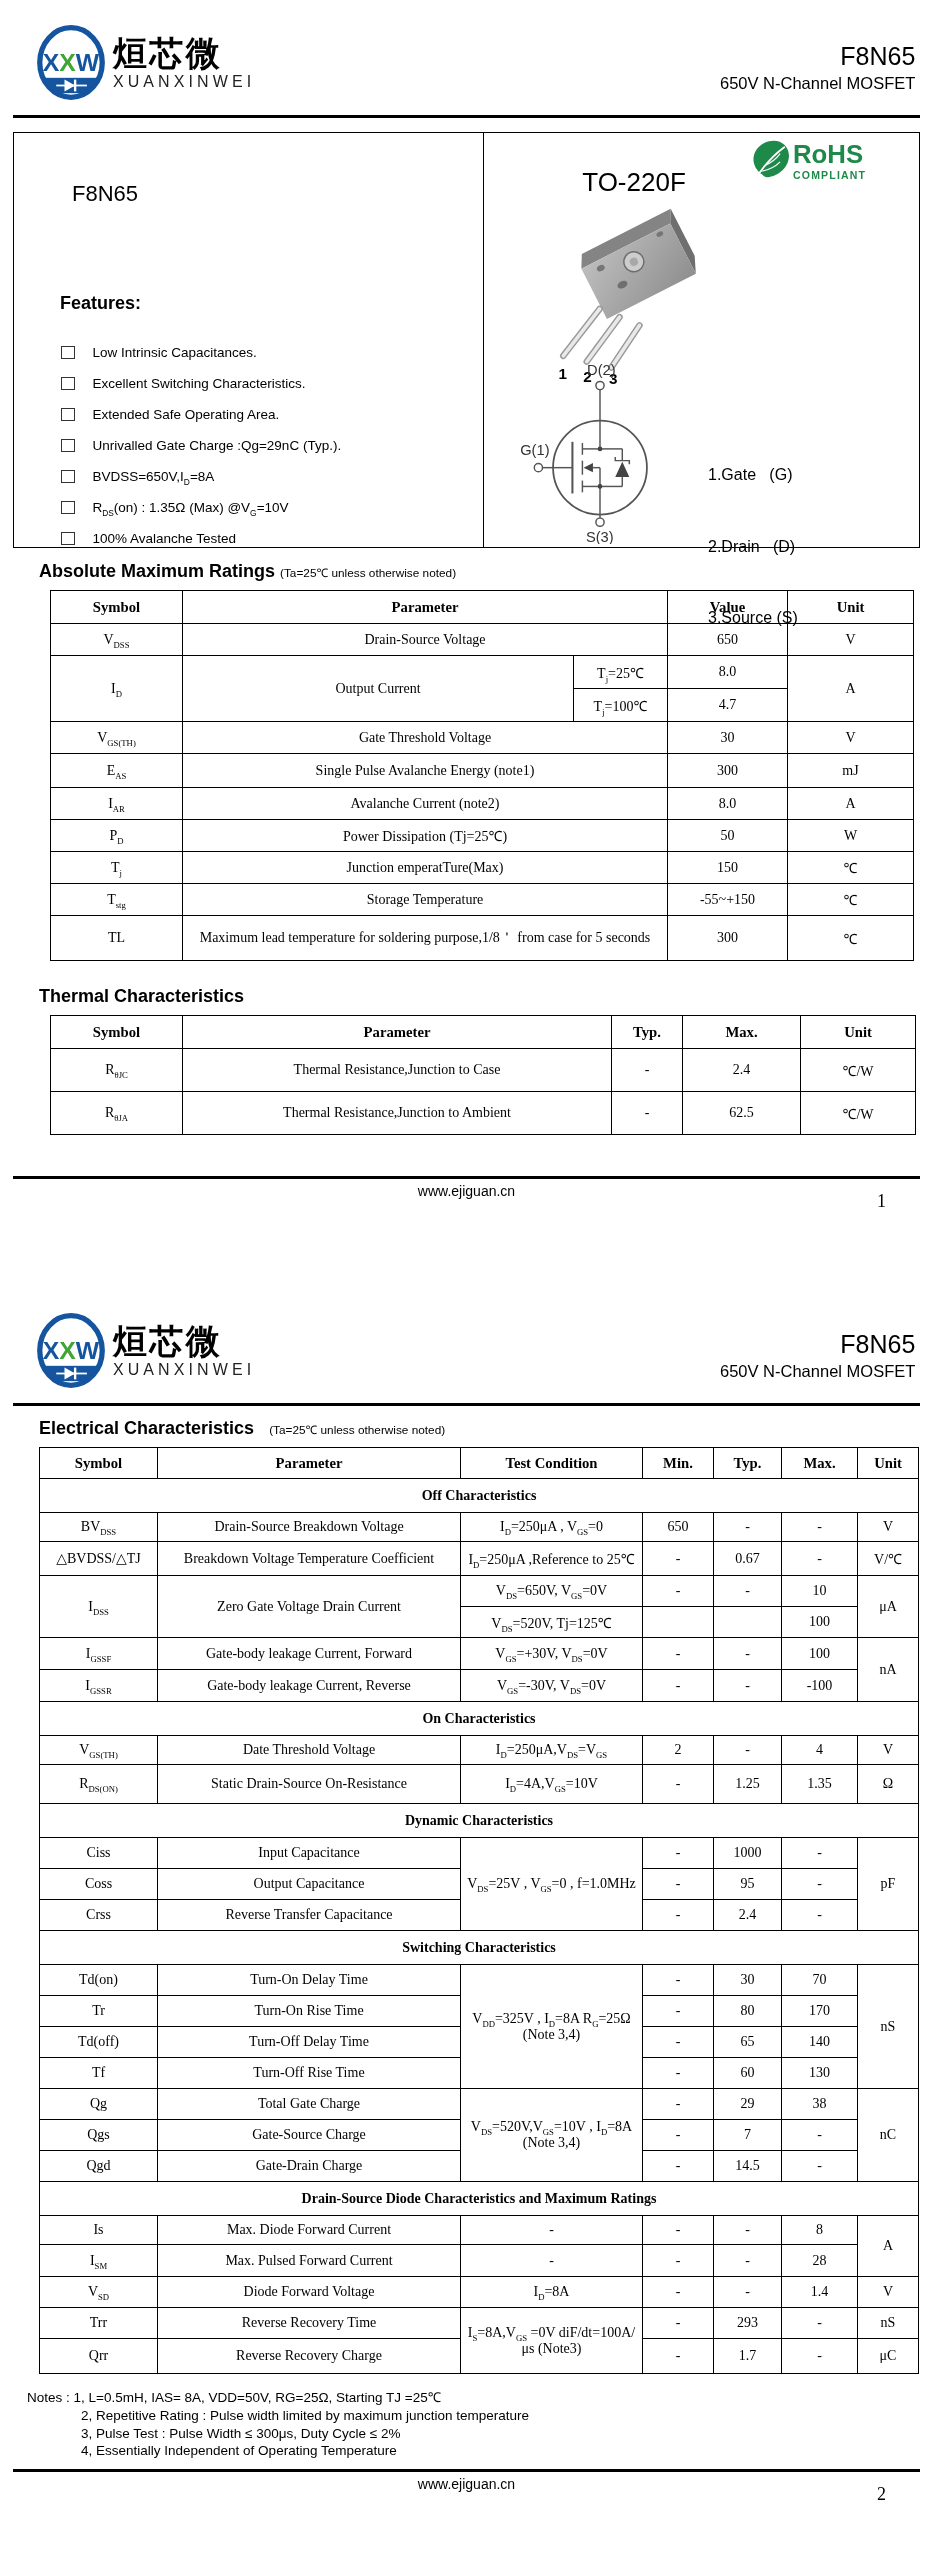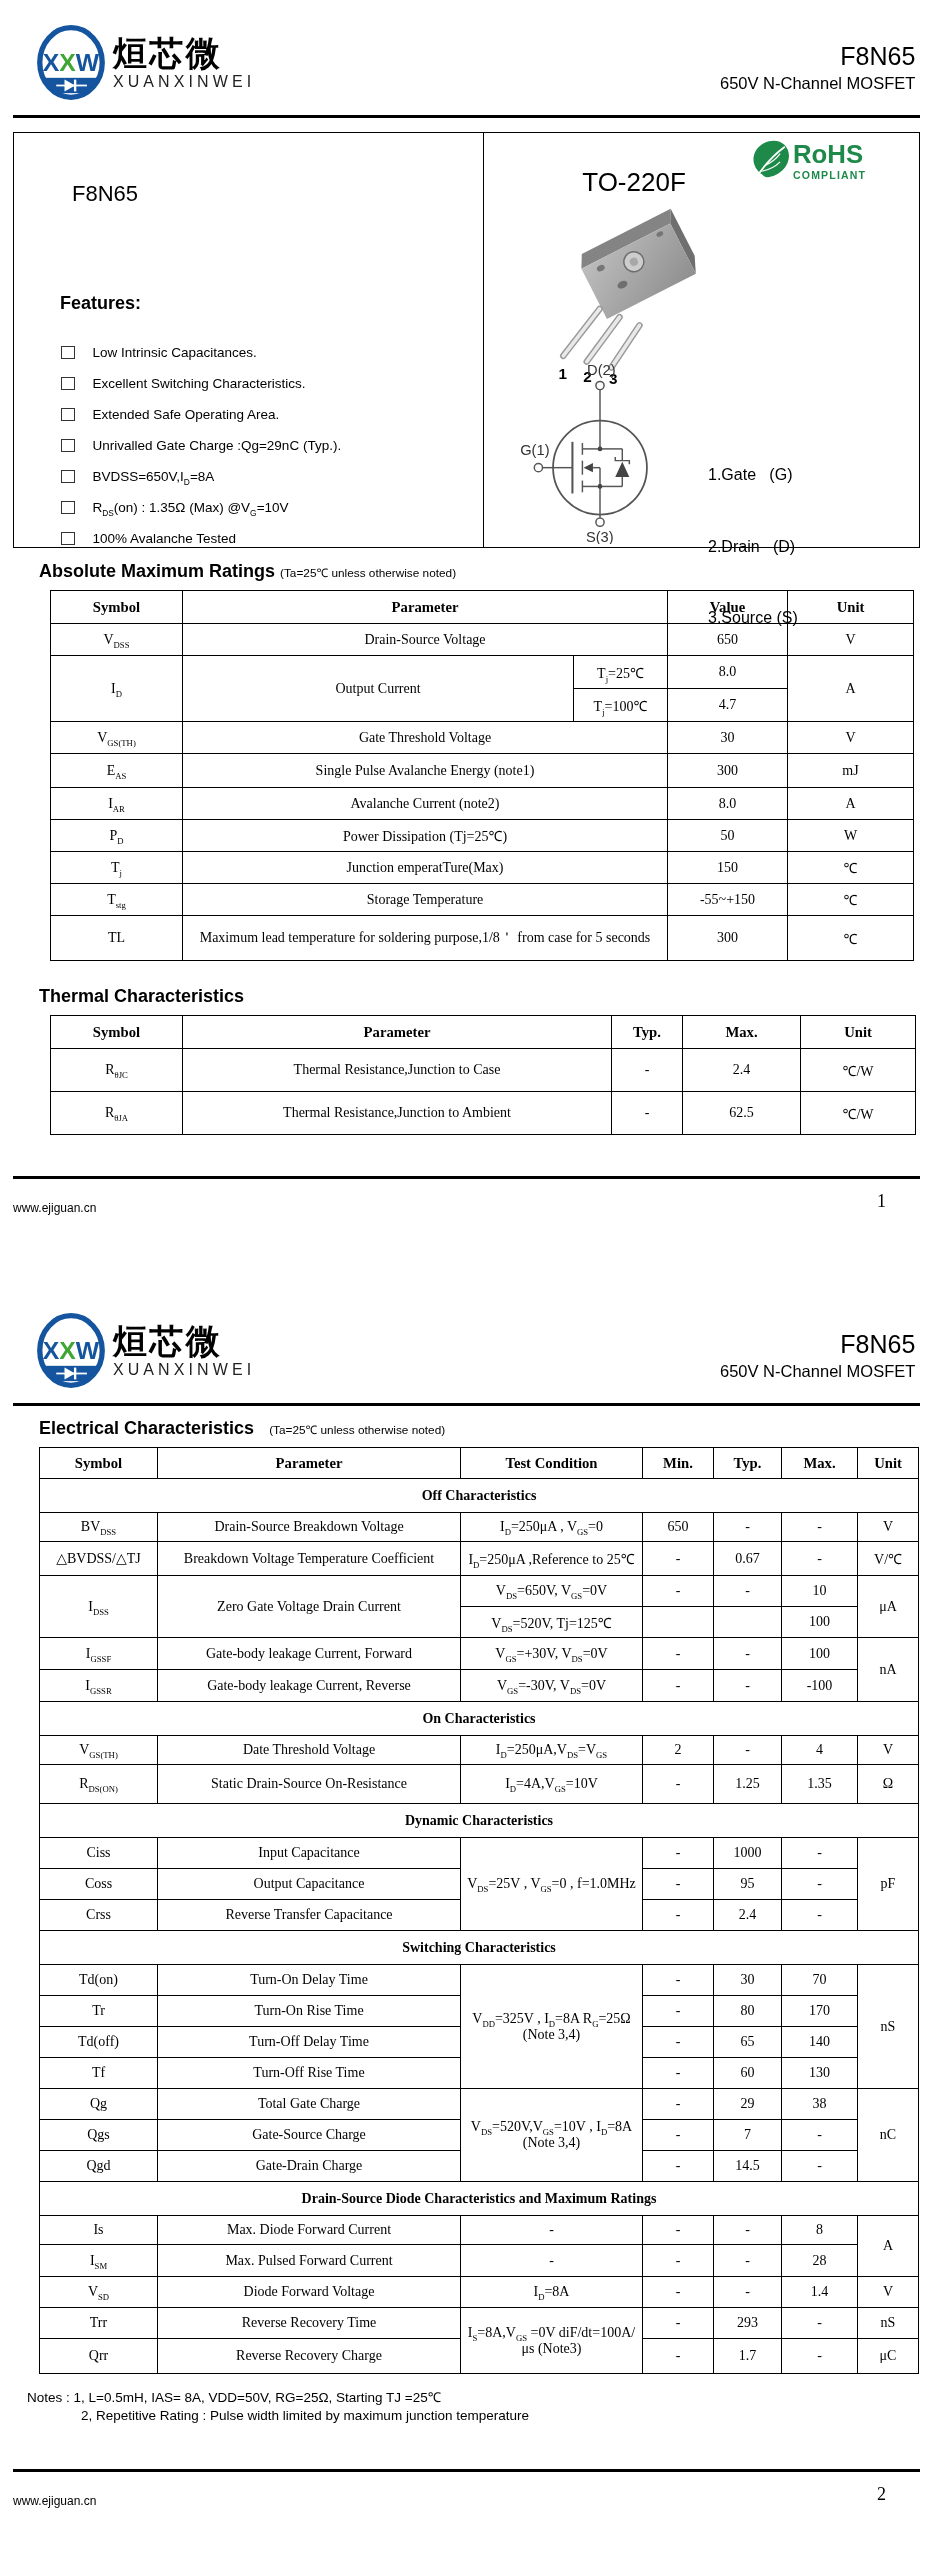--- a/index.html
+++ b/index.html
@@ -58,21 +58,21 @@
   .elec td{font-size:13.5px;}
   td.sec-row{text-align:left;font-weight:bold;font-size:15.3px;padding-left:8.2px;}
 
   
   .notes{margin:15.3px 0 0 14px;font-size:13.5px;line-height:17.6px;}
   .notes .indent{padding-left:54px;}
 
   
   .pg-foot{position:absolute;left:13px;right:13px;}
   .foot-rule{height:2.9px;background:#000;}
-  .foot-url{text-align:left;font-size:12px;margin-top:22px;}
+  .foot-url{text-align:center;font-size:14px;margin-top:4px;}
   .foot-num{position:absolute;right:34px;top:15.3px;font-size:18px;font-family:"Liberation Serif",serif;}
 </style>
 </head>
 <body>
 
 <div class="page">
 
   <div class="hdr">
     <div class="logo">
       <svg width="72" height="79" viewBox="0 0 122 134">
@@ -594,20 +594,22 @@
         <td>1.7</td>
         <td>-</td>
         <td>μC</td>
       </tr>
     </tbody>
       </table>
 
     <div class="notes">
       <div>Notes : 1, L=0.5mH, IAS=  8A, VDD=50V, RG=25Ω, Starting TJ =25℃</div>
       <div class="indent">2, Repetitive Rating : Pulse width limited by maximum junction temperature</div>
+      <div class="indent">3, Pulse Test : Pulse Width ≤ 300μs, Duty Cycle ≤ 2%</div>
+      <div class="indent">4, Essentially Independent of Operating Temperature</div>
     </div>
   </div>
 
   <div class="pg-foot" style="top:1181px">
     <div class="foot-rule"></div>
     <div class="foot-url">www.ejiguan.cn</div>
     <div class="foot-num">2</div>
   </div>
 </div>
 

